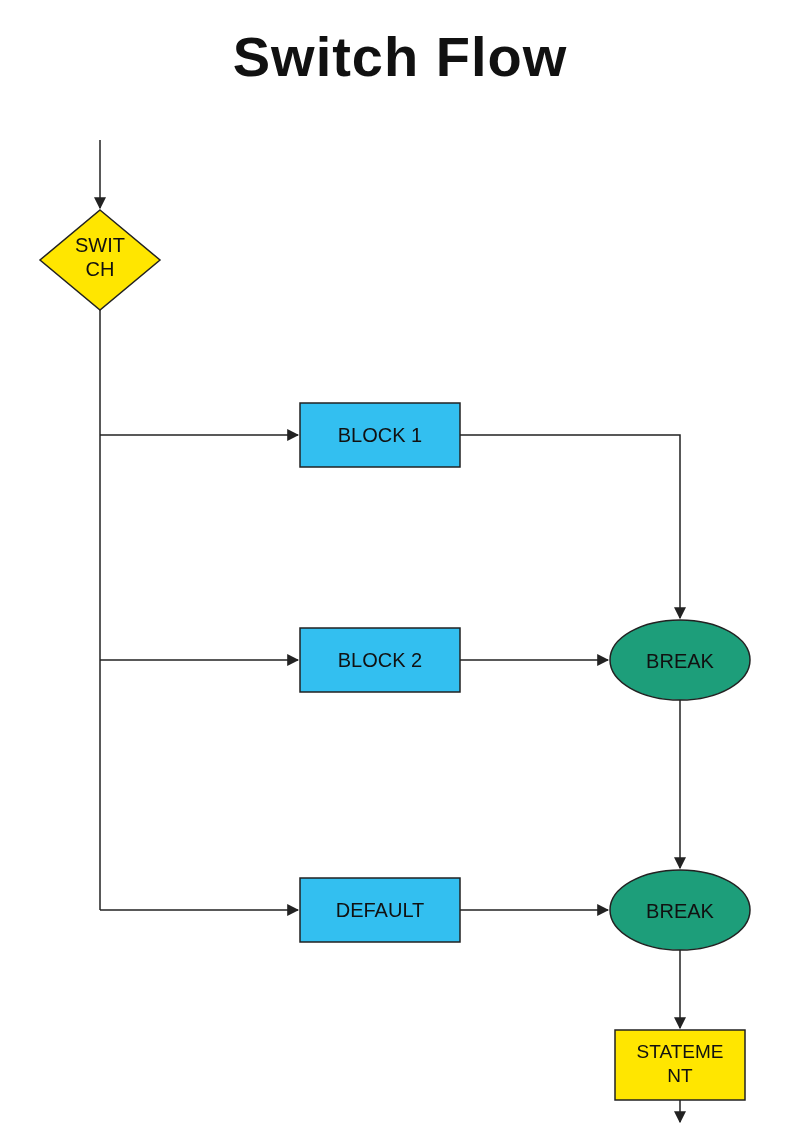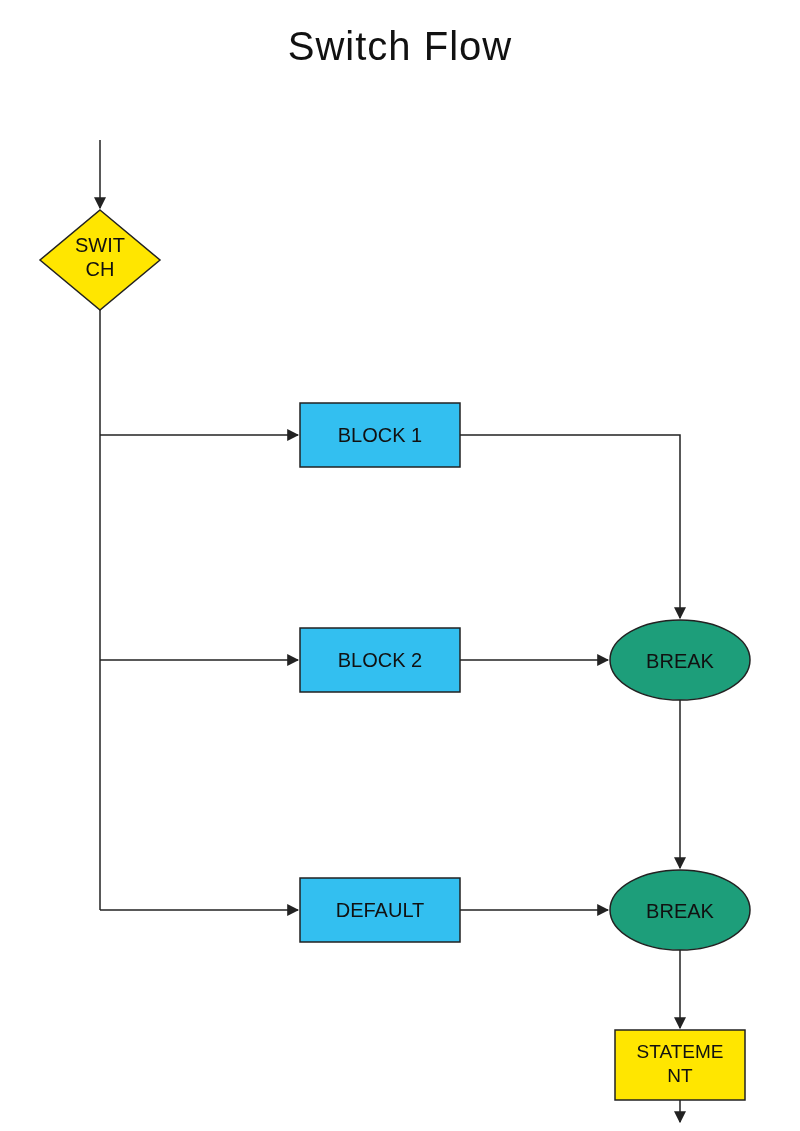--- a/index.html
+++ b/index.html
@@ -13,22 +13,22 @@
     width: 800px;
     height: 1131px;
     background: #ffffff;
   }
   .title {
     position: absolute;
     top: 24px;
     left: 0;
     width: 100%;
     text-align: center;
-    font-size: 40px;
-    font-weight: 400;
+    font-size: 56px;
+    font-weight: 700;
     color: #111111;
     letter-spacing: 1px;
   }
   svg {
     position: absolute;
     top: 0;
     left: 0;
   }
   .node-label {
     font-family: Verdana, Geneva, sans-serif;

